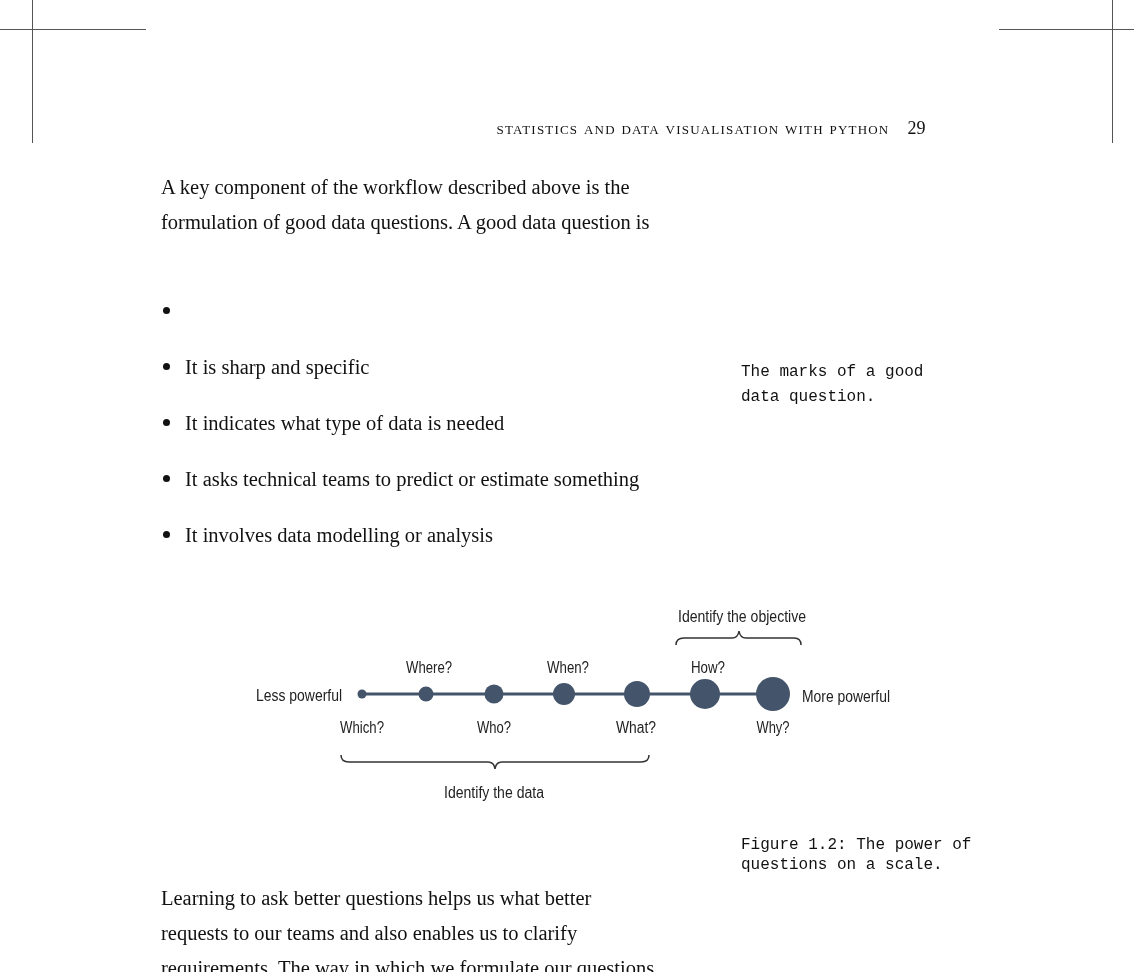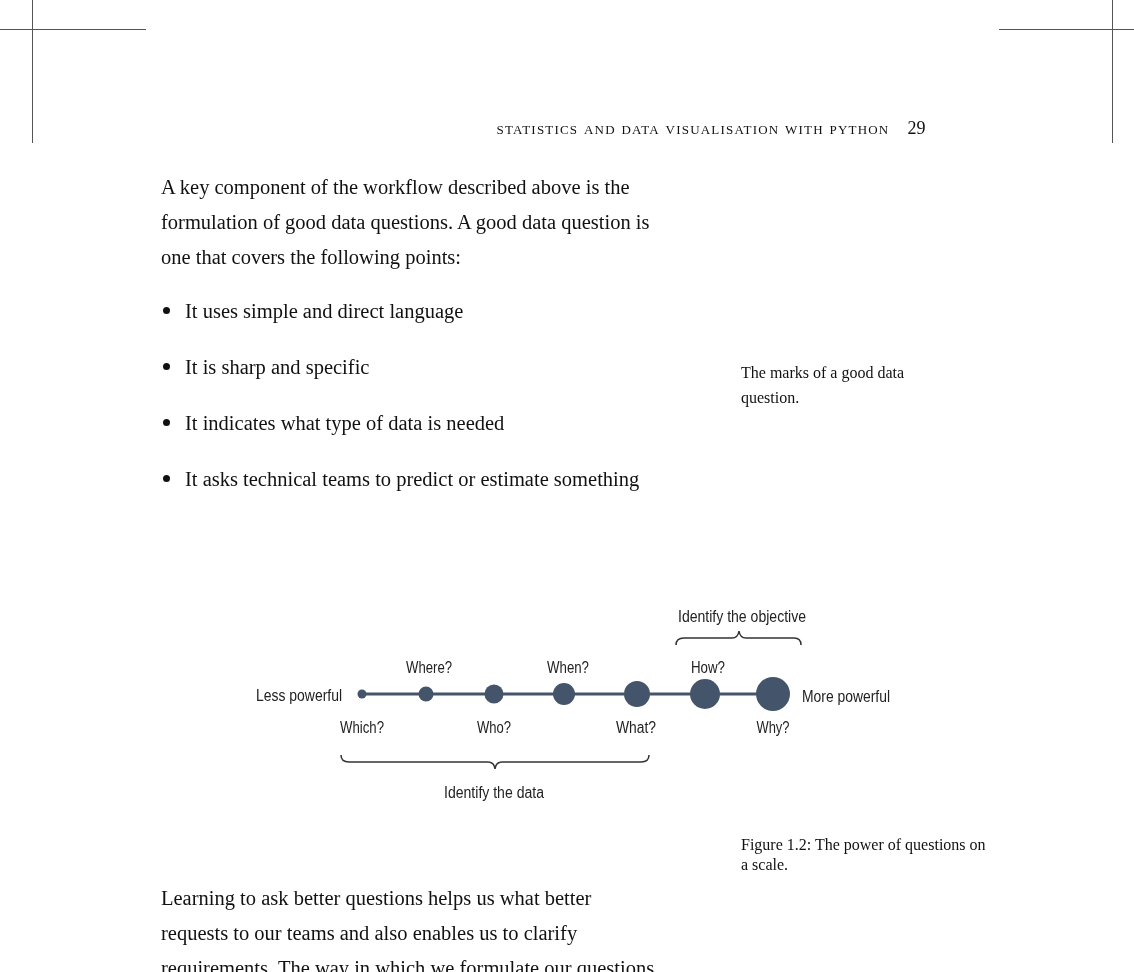--- a/index.html
+++ b/index.html
@@ -9,49 +9,49 @@
     .running-head { position: absolute; top: 118px; left: 430px; width: 562px; text-align: center;
       font-family: "Liberation Serif", serif; font-size: 16px; letter-spacing: 1.2px; white-space: nowrap; }
     .running-head .title { font-variant: small-caps; text-transform: lowercase; font-size: 18px; }
     .running-head .pageno { margin-left: 18px; font-size: 18px; letter-spacing: 0; }
     .body-text { position: absolute; left: 161px; width: 560px; font-family: Liberation Serif, serif;
       font-size: 20.5px; line-height: 35px; }
     .bullets { position: absolute; left: 161px; top: 294px; margin: 0; padding: 0; list-style: none;
       font-family: "Liberation Serif", serif; font-size: 20.5px; }
     .bullets li { height: 56px; line-height: 34px; position: relative; padding-left: 24px; white-space: nowrap; }
     .bullets li .dot { position: absolute; left: 2px; top: 13px; width: 7px; height: 7px; border-radius: 50%; background: #111; }
-    .sidenote { position: absolute; left: 741px; width: 250px; font-family: Liberation Serif, serif;
+    .sidenote { position: absolute; left: 741px; width: 250px; font-family: Liberation Mono, monospace;
       font-size: 16px; line-height: 25px; }
     .caption { line-height: 20px; }
     .diagram { position: absolute; left: 240px; top: 600px; width: 680px; height: 210px; }
     .diagram text { font-family: "Liberation Sans", sans-serif; font-size: 16px; fill: #222; }
   </style>
 </head>
 <body>
 
 <div class="crop" style="left:0;top:29px;width:146px;height:1px;"></div>
 <div class="crop" style="left:32px;top:0;width:1px;height:143px;"></div>
 <div class="crop" style="left:999px;top:29px;width:135px;height:1px;"></div>
 <div class="crop" style="left:1112px;top:0;width:1px;height:143px;"></div>
 
 <div class="running-head">
   <span class="title">Statistics and Data Visualisation with Python</span><span class="pageno">29</span>
 </div>
 
 <div class="body-text" style="top:170px;">
   <div>A key component of the workflow described above is the</div>
   <div>formulation of good data questions. A good data question is</div>
-  <div>one that covers the following points:</div>
 </div>
 
 <ul class="bullets">
-  <li><span class="dot"></span><span>It uses simple and direct language</span></li>
+  <li><span class="dot"></span></li>
   <li><span class="dot"></span><span>It is sharp and specific</span></li>
   <li><span class="dot"></span><span>It indicates what type of data is needed</span></li>
   <li><span class="dot"></span><span>It asks technical teams to predict or estimate something</span></li>
+  <li><span class="dot"></span><span>It involves data modelling or analysis</span></li>
 </ul>
 
 <div class="sidenote" style="top:360px;width:200px;">The marks of a good data question.</div>
 
 <svg class="diagram" viewBox="240 600 680 210" xmlns="http://www.w3.org/2000/svg">
 
   <path d="M676 645 Q676 638 684 638 L732 638 Q738 638 739 631 Q740 638 746 638 L794 638 Q801 638 801 645" fill="none" stroke="#333" stroke-width="1.5"></path>
   <text x="742" y="622" text-anchor="middle" textLength="128" lengthAdjust="spacingAndGlyphs">Identify the objective</text>
 
   <line x1="362" y1="694" x2="773" y2="694" stroke="#44546a" stroke-width="3"></line>

